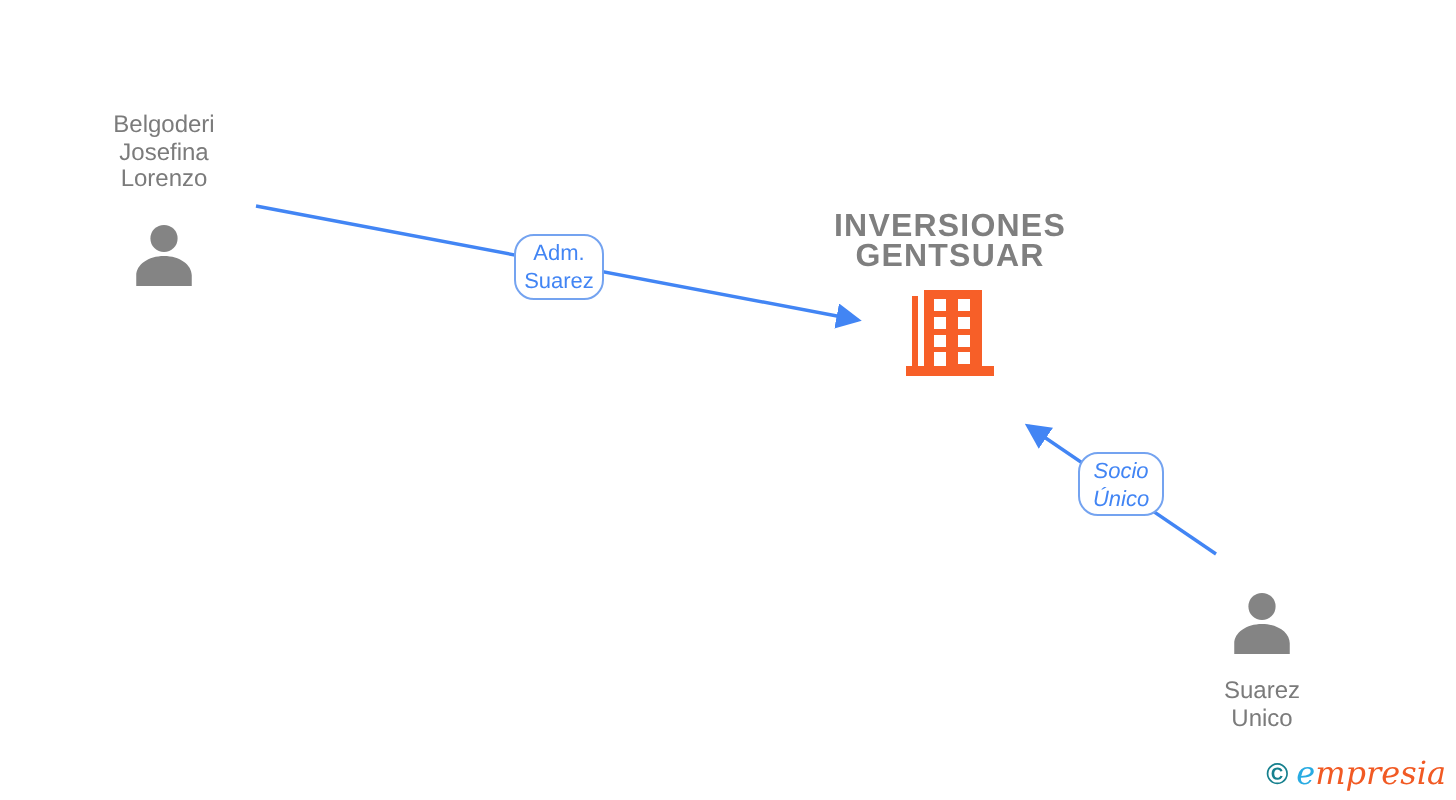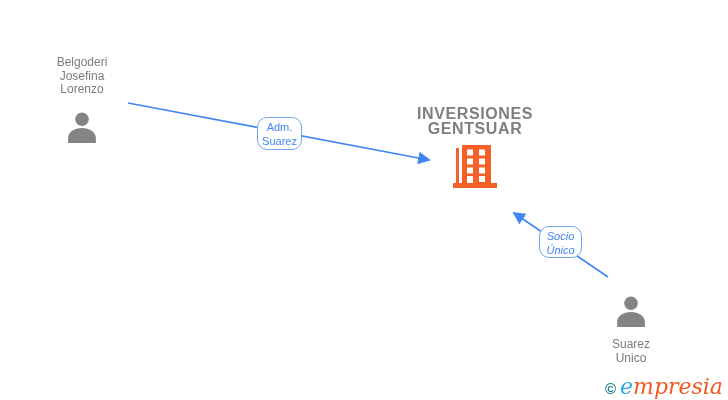--- a/index.html
+++ b/index.html
@@ -63,21 +63,21 @@
     gap: 4px;
   }
   .brand .copy {
     color: #16808e;
     font-size: 15px;
     font-weight: bold;
   }
   .brand .logotype {
     font-family: "DejaVu Serif", serif;
     font-style: italic;
-    font-size: 22px;
+    font-size: 16px;
     line-height: 20px;
     white-space: nowrap;
   }
   .brand .logo-e { color: #29abe2; }
   .brand .logo-rest { color: #f15a24; }
 </style>
 </head>
 <body>
 
 <div class="canvas">

